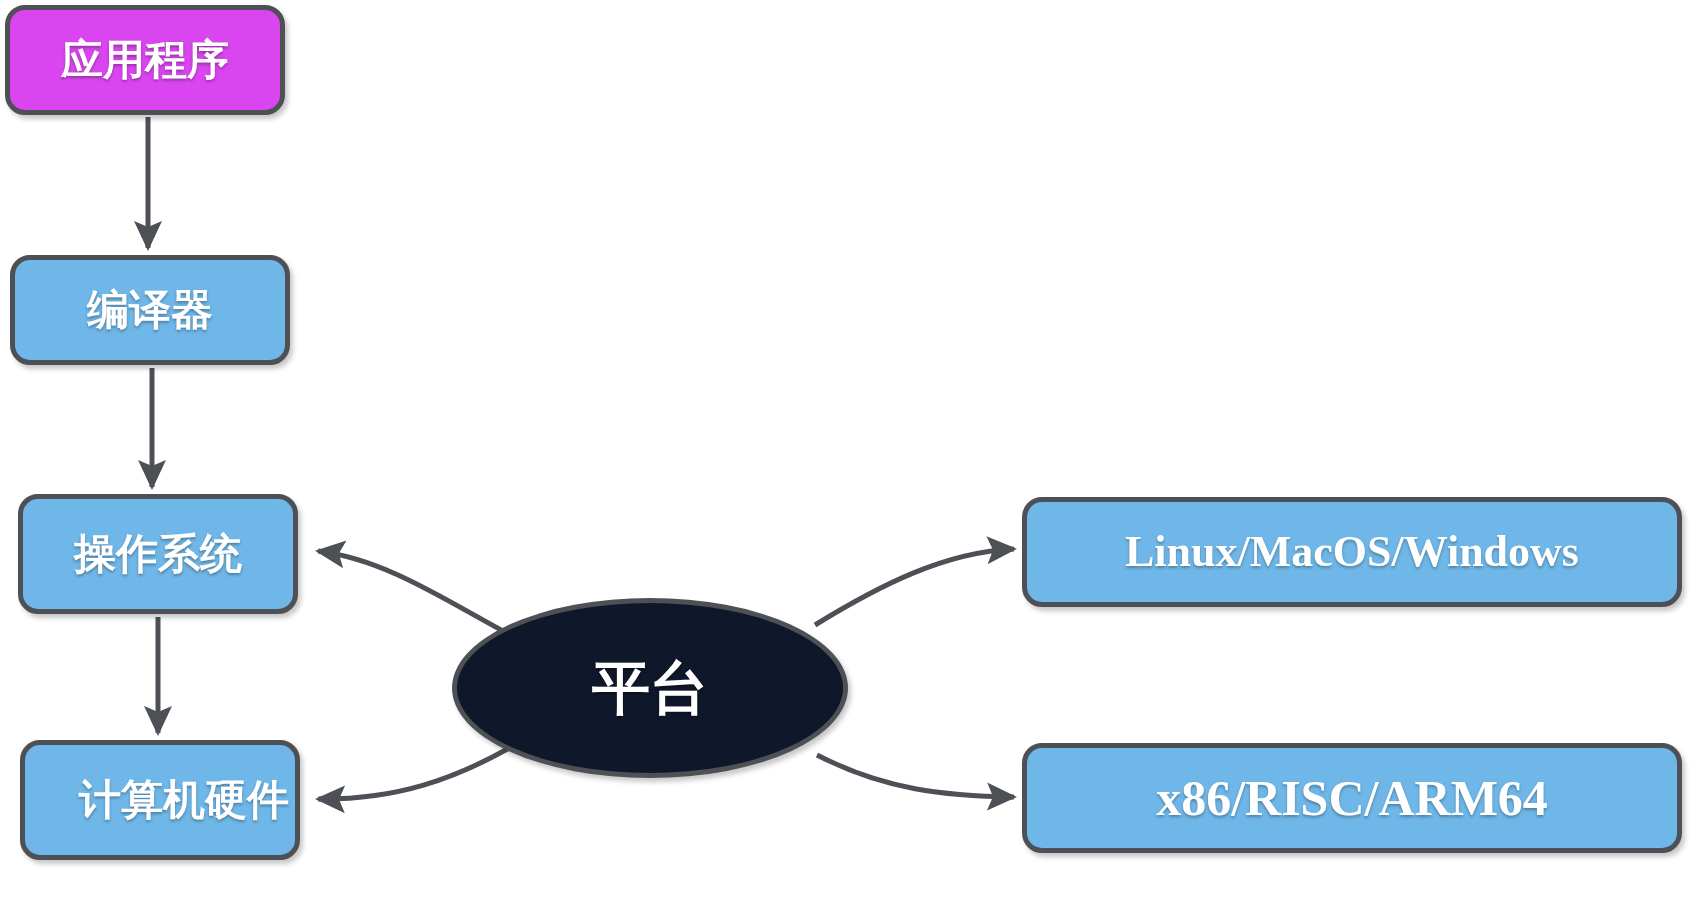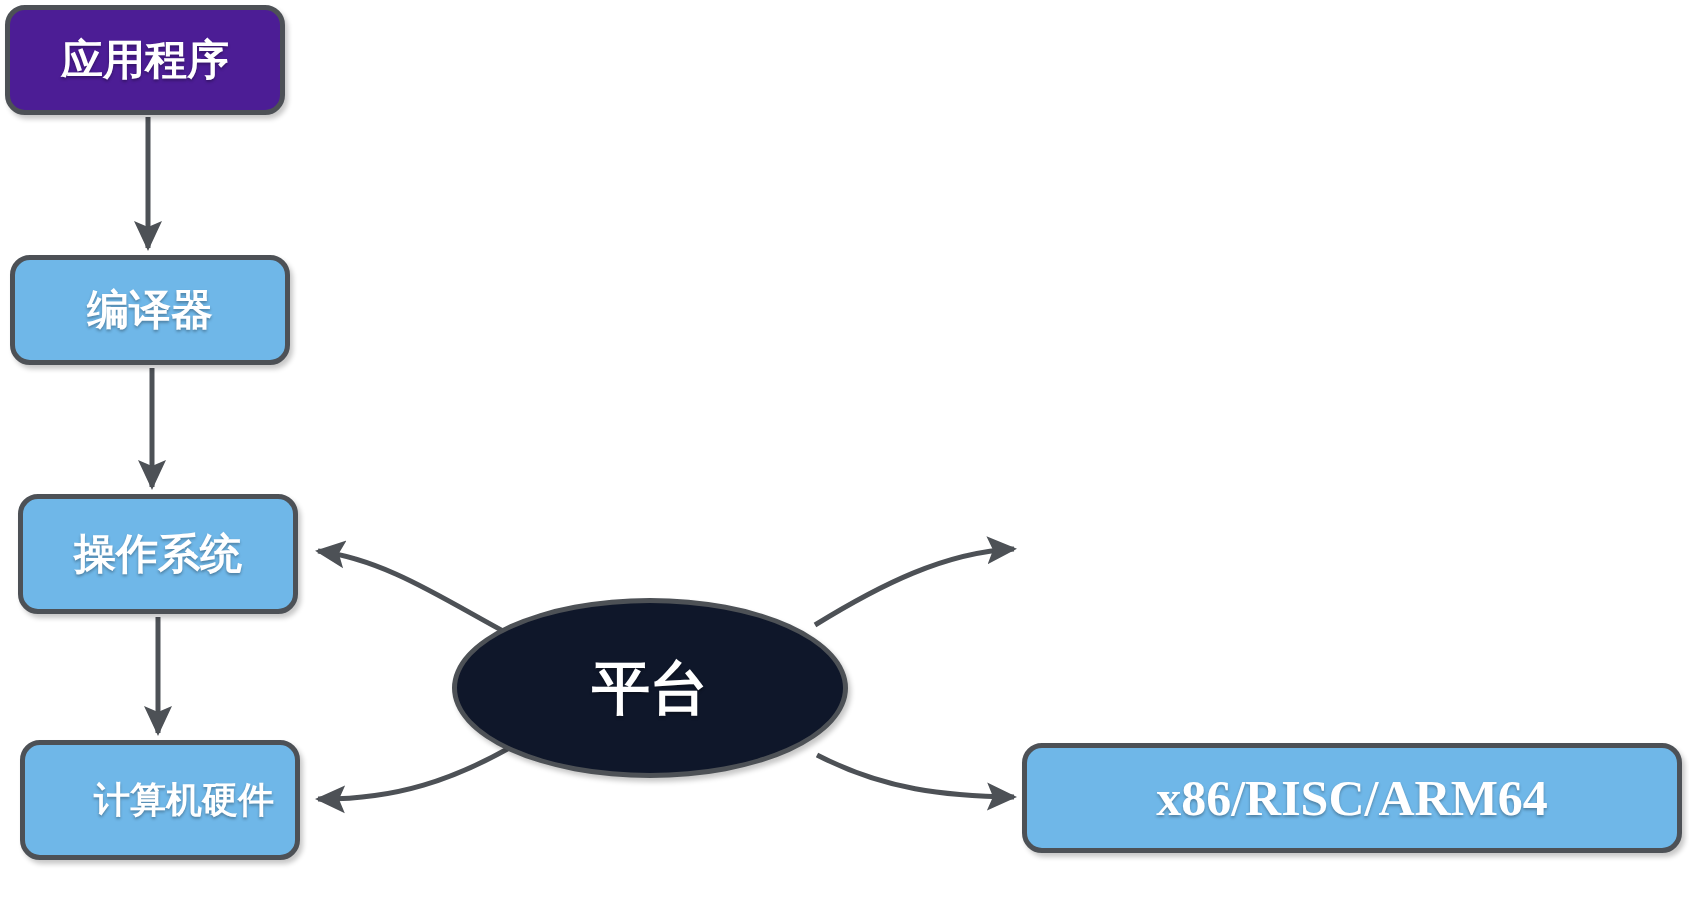--- a/index.html
+++ b/index.html
@@ -36,21 +36,21 @@
     line-height: 1.05;
     text-shadow: 0 2px 3px rgba(0,0,0,0.30);
     box-shadow: 3px 4px 5px rgba(0,0,0,0.22);
     user-select: none;
   }
   .node-app {
     left: 5px;
     top: 5px;
     width: 280px;
     height: 110px;
-    background: #4c1d95;
+    background: #d946ef;
     font-size: 42px;
     font-weight: bold;
   }
   .node-compiler {
     left: 10px;
     top: 255px;
     width: 280px;
     height: 110px;
     background: #6fb7e8;
     font-size: 42px;
@@ -64,21 +64,21 @@
     background: #6fb7e8;
     font-size: 42px;
     font-weight: bold;
   }
   .node-hardware {
     left: 20px;
     top: 740px;
     width: 280px;
     height: 120px;
     background: #6fb7e8;
-    font-size: 36px;
+    font-size: 42px;
     font-weight: bold;
     padding-left: 48px;
   }
   .node-os-list {
     left: 1022px;
     top: 497px;
     width: 660px;
     height: 110px;
     background: #6fb7e8;
     font-size: 44px;
@@ -152,18 +152,21 @@
   </div>
 
   <div class="node node-hardware">
     <span class="node-label">计算机硬件</span>
   </div>
 
   <div class="node node-platform">
     <span class="node-label">平台</span>
   </div>
 
+  <div class="node node-os-list">
+    <span class="node-label">Linux/MacOS/Windows</span>
+  </div>
 
   <div class="node node-arch-list">
     <span class="node-label">x86/RISC/ARM64</span>
   </div>
 
 </div>
 
 </body></html>

